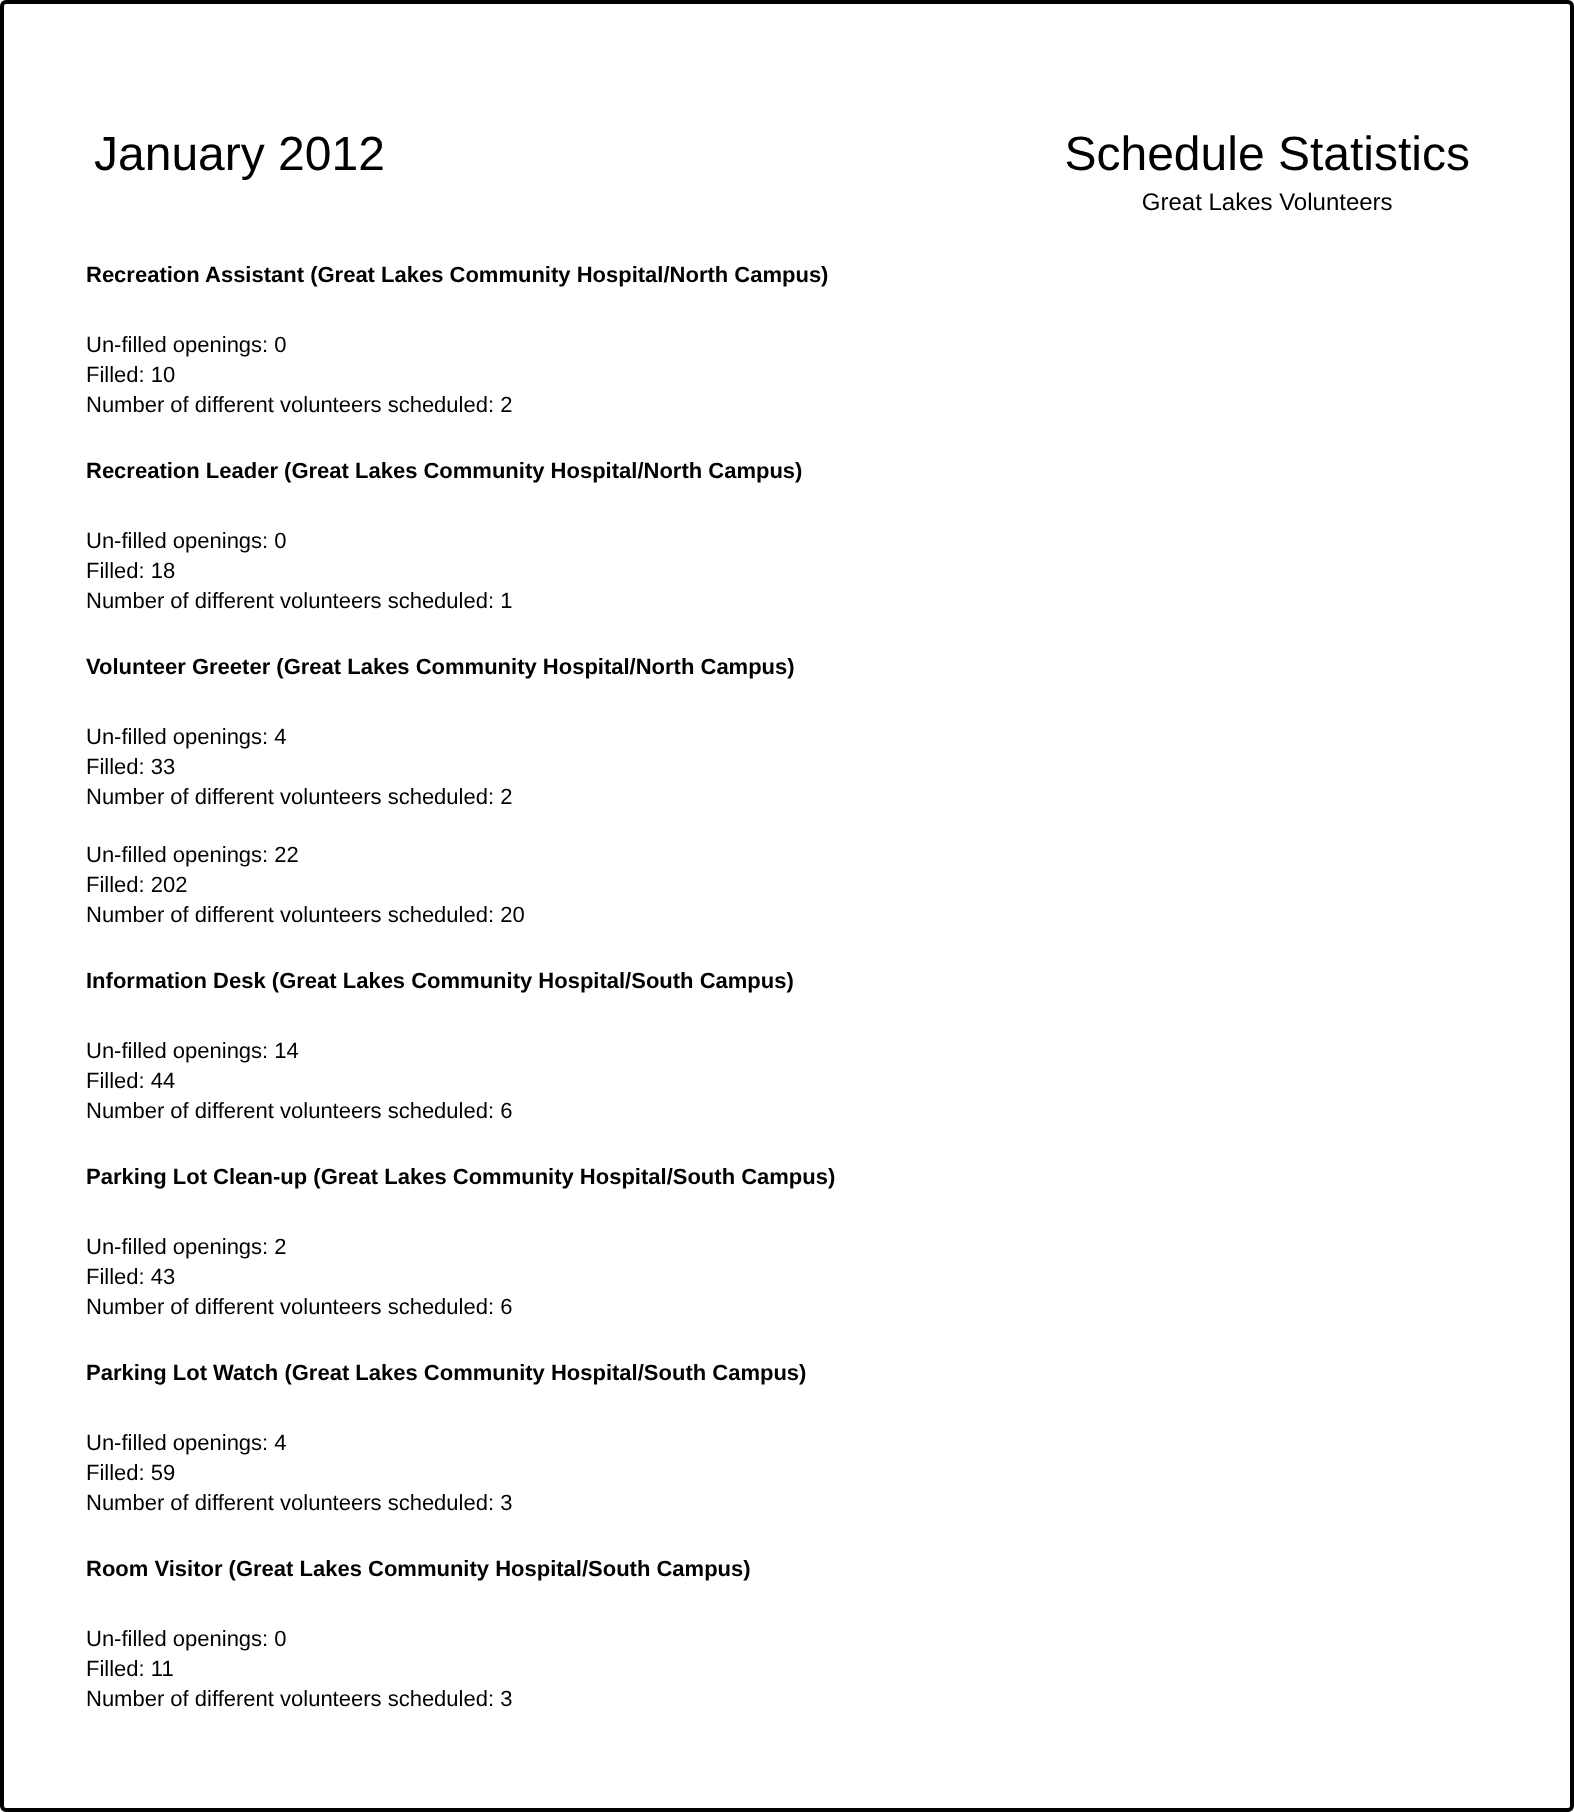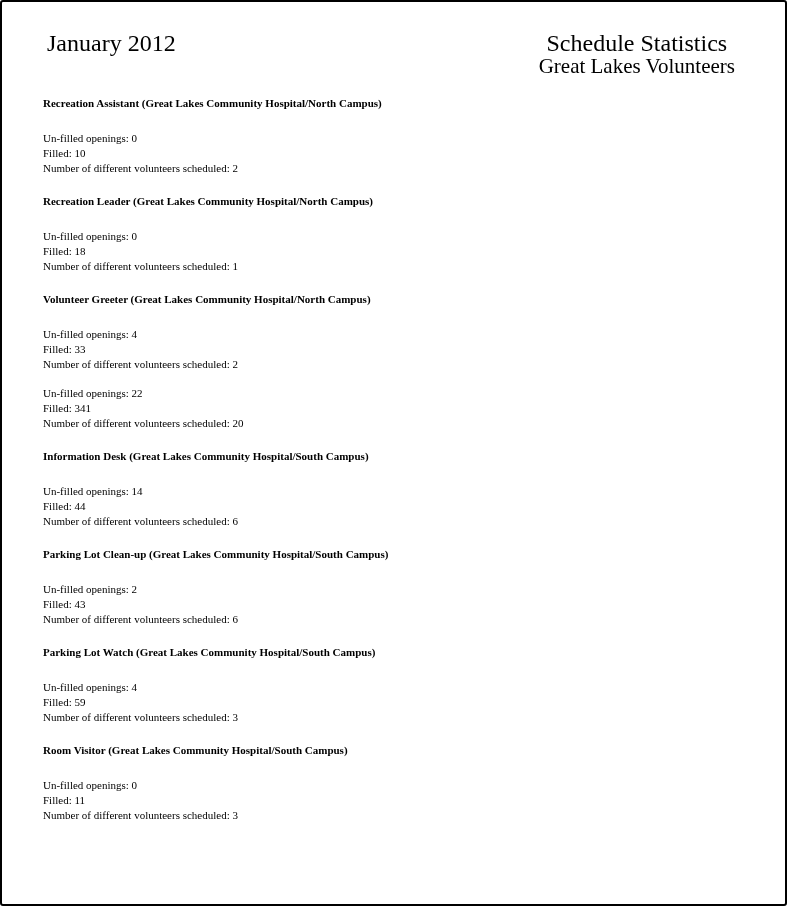--- a/index.html
+++ b/index.html
@@ -8,23 +8,23 @@
     background: #ffffff;
   }
   .page {
     position: relative;
     width: 787px;
     height: 906px;
     box-sizing: border-box;
     background: #ffffff;
     border: 2px solid #000000;
     border-radius: 3px;
-    font-family: Liberation Serif, serif;
+    font-family: Liberation Sans, sans-serif;
     color: #000000;
-    padding: 27px 50px 0 41px;
+    padding: 62px 50px 0 41px;
     overflow: hidden;
   }
   .header {
     display: flex;
     justify-content: space-between;
     align-items: flex-start;
     margin-bottom: 16px;
   }
   .report-date {
     font-size: 24px;
@@ -34,21 +34,21 @@
   }
   .header-right {
     text-align: center;
   }
   .report-title {
     font-size: 24px;
     line-height: 28px;
     white-space: nowrap;
   }
   .report-subtitle {
-    font-size: 21px;
+    font-size: 12px;
     line-height: 19px;
     white-space: nowrap;
   }
   .section {
     margin-bottom: 14px;
   }
   .section-title {
     font-size: 11px;
     font-weight: bold;
     line-height: 22px;
@@ -96,21 +96,21 @@
     <div class="section-stats">
           <div class="stat-line">Un-filled openings: 4</div>
           <div class="stat-line">Filled: 33</div>
           <div class="stat-line">Number of different volunteers scheduled: 2</div>
         </div>
   </div>
 
   <div class="section">
     <div class="section-stats">
           <div class="stat-line">Un-filled openings: 22</div>
-          <div class="stat-line">Filled: 341</div>
+          <div class="stat-line">Filled: 202</div>
           <div class="stat-line">Number of different volunteers scheduled: 20</div>
         </div>
   </div>
 
   <div class="section">
     <h2 class="section-title">Information Desk (Great Lakes Community Hospital/South Campus)</h2>
     <div class="section-stats">
           <div class="stat-line">Un-filled openings: 14</div>
           <div class="stat-line">Filled: 44</div>
           <div class="stat-line">Number of different volunteers scheduled: 6</div>

